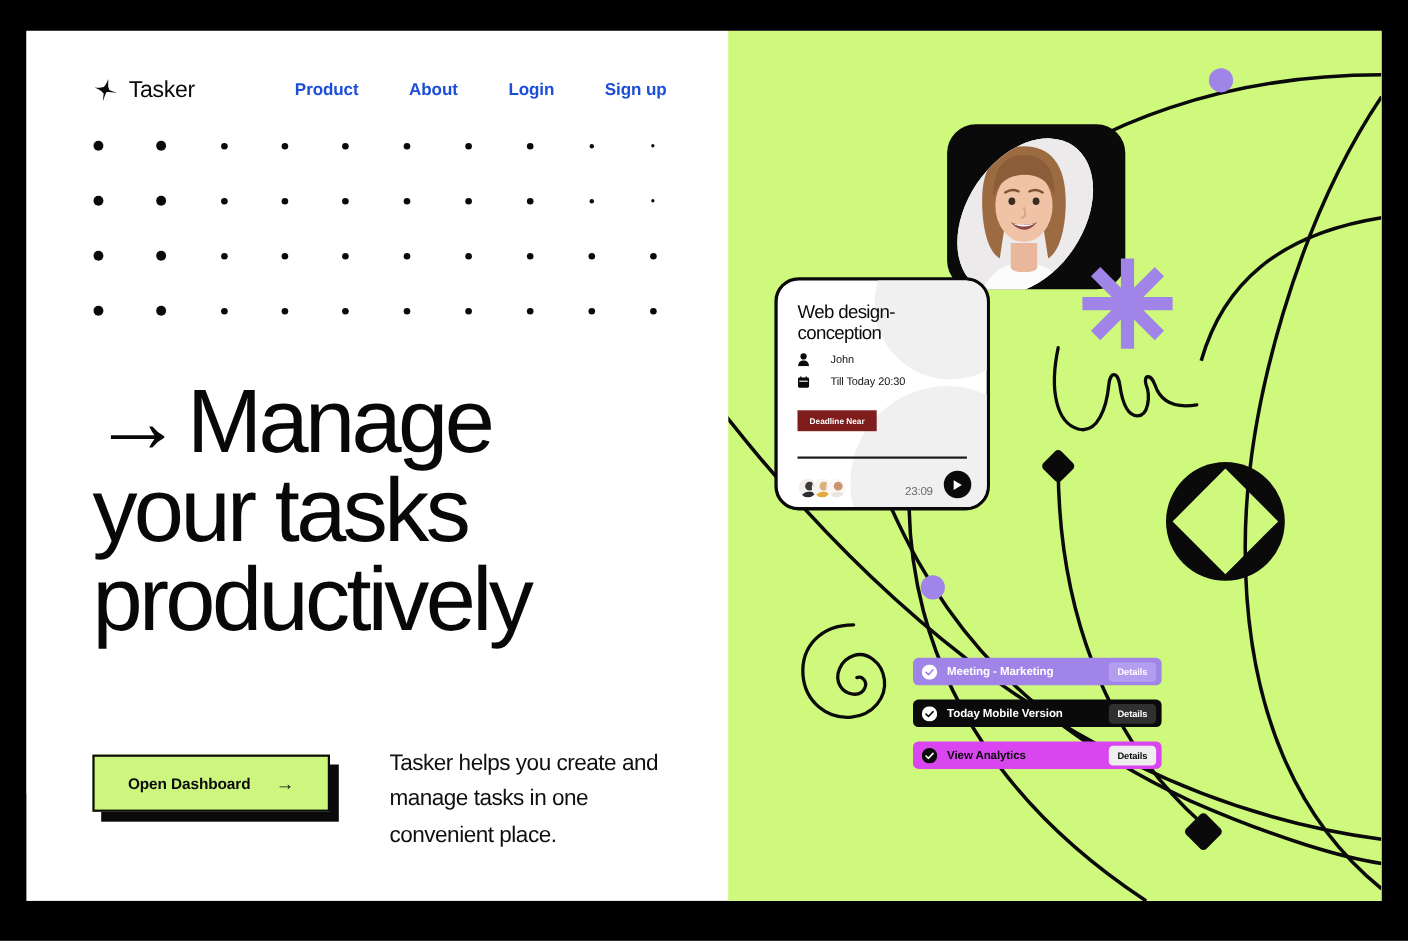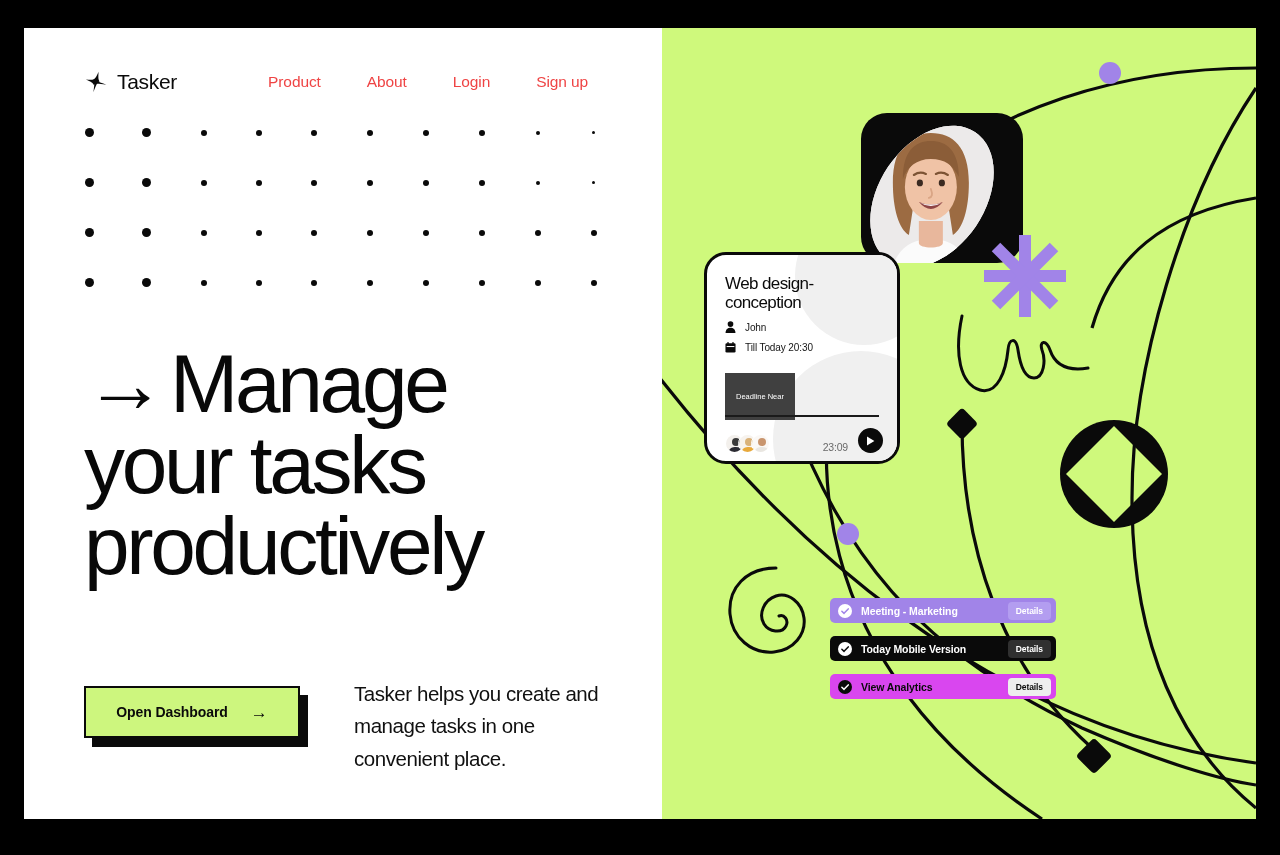--- a/index.html
+++ b/index.html
@@ -40,22 +40,22 @@
   #brand .logo-icon { width:24px; height:24px; display:block; }
   #brand .brand-name {
     font-size:21px; font-weight:500; color:#0a0a0a;
     letter-spacing:-0.3px;
   }
   #navlinks {
     display:flex; align-items:center; gap:46px;
     margin-left:91px;
   }
   #navlinks a {
-    font-size:15.5px; color:#ef4444; text-decoration:none;
-    font-weight:400; letter-spacing:-0.1px; white-space:nowrap;
+    font-size:15.5px; color:#1d4ed8; text-decoration:none;
+    font-weight:700; letter-spacing:-0.1px; white-space:nowrap;
   }
   
   #dotgrid {
     position:absolute; left:61px; top:100px;
     width:548px; height:170px;
   }
   #dotgrid .dot {
     position:absolute; background:#0a0a0a; border-radius:50%;
   }
   
@@ -170,28 +170,28 @@
     position:absolute; right:-52px; bottom:-66px;
     width:176px; height:176px; border-radius:50%;
     background:#f0f0f0;
   }
   #task-card .cardinner { position:relative; padding:19px 18px 0 18px; }
   #task-title {
     font-size:17px; line-height:1.13; color:#0a0a0a;
     letter-spacing:-0.6px; font-weight:400;
   }
   .meta-row {
-    display:flex; align-items:center; gap:9px; margin-top:9px;
+    display:flex; align-items:center; gap:19px; margin-top:9px;
   }
   .meta-row .meta-text { font-size:10px; color:#141414; letter-spacing:-0.1px; }
   #deadline-badge {
     display:inline-block; margin-top:20px;
-    background:#404040; color:#ffffff;
-    font-size:7.5px; font-weight:400;
-    padding:19px 11px; letter-spacing:0px;
+    background:#7f1d1d; color:#ffffff;
+    font-size:7.5px; font-weight:700;
+    padding:5px 11px; letter-spacing:0px;
   }
   #card-divider {
     position:absolute; left:18px; right:18px; top:160px;
     height:1.5px; background:#1a1a1a;
   }
   #card-footer {
     position:absolute; left:18px; right:14px; top:173px;
     display:flex; align-items:flex-end;
   }
   #avatar-stack { display:flex; }

